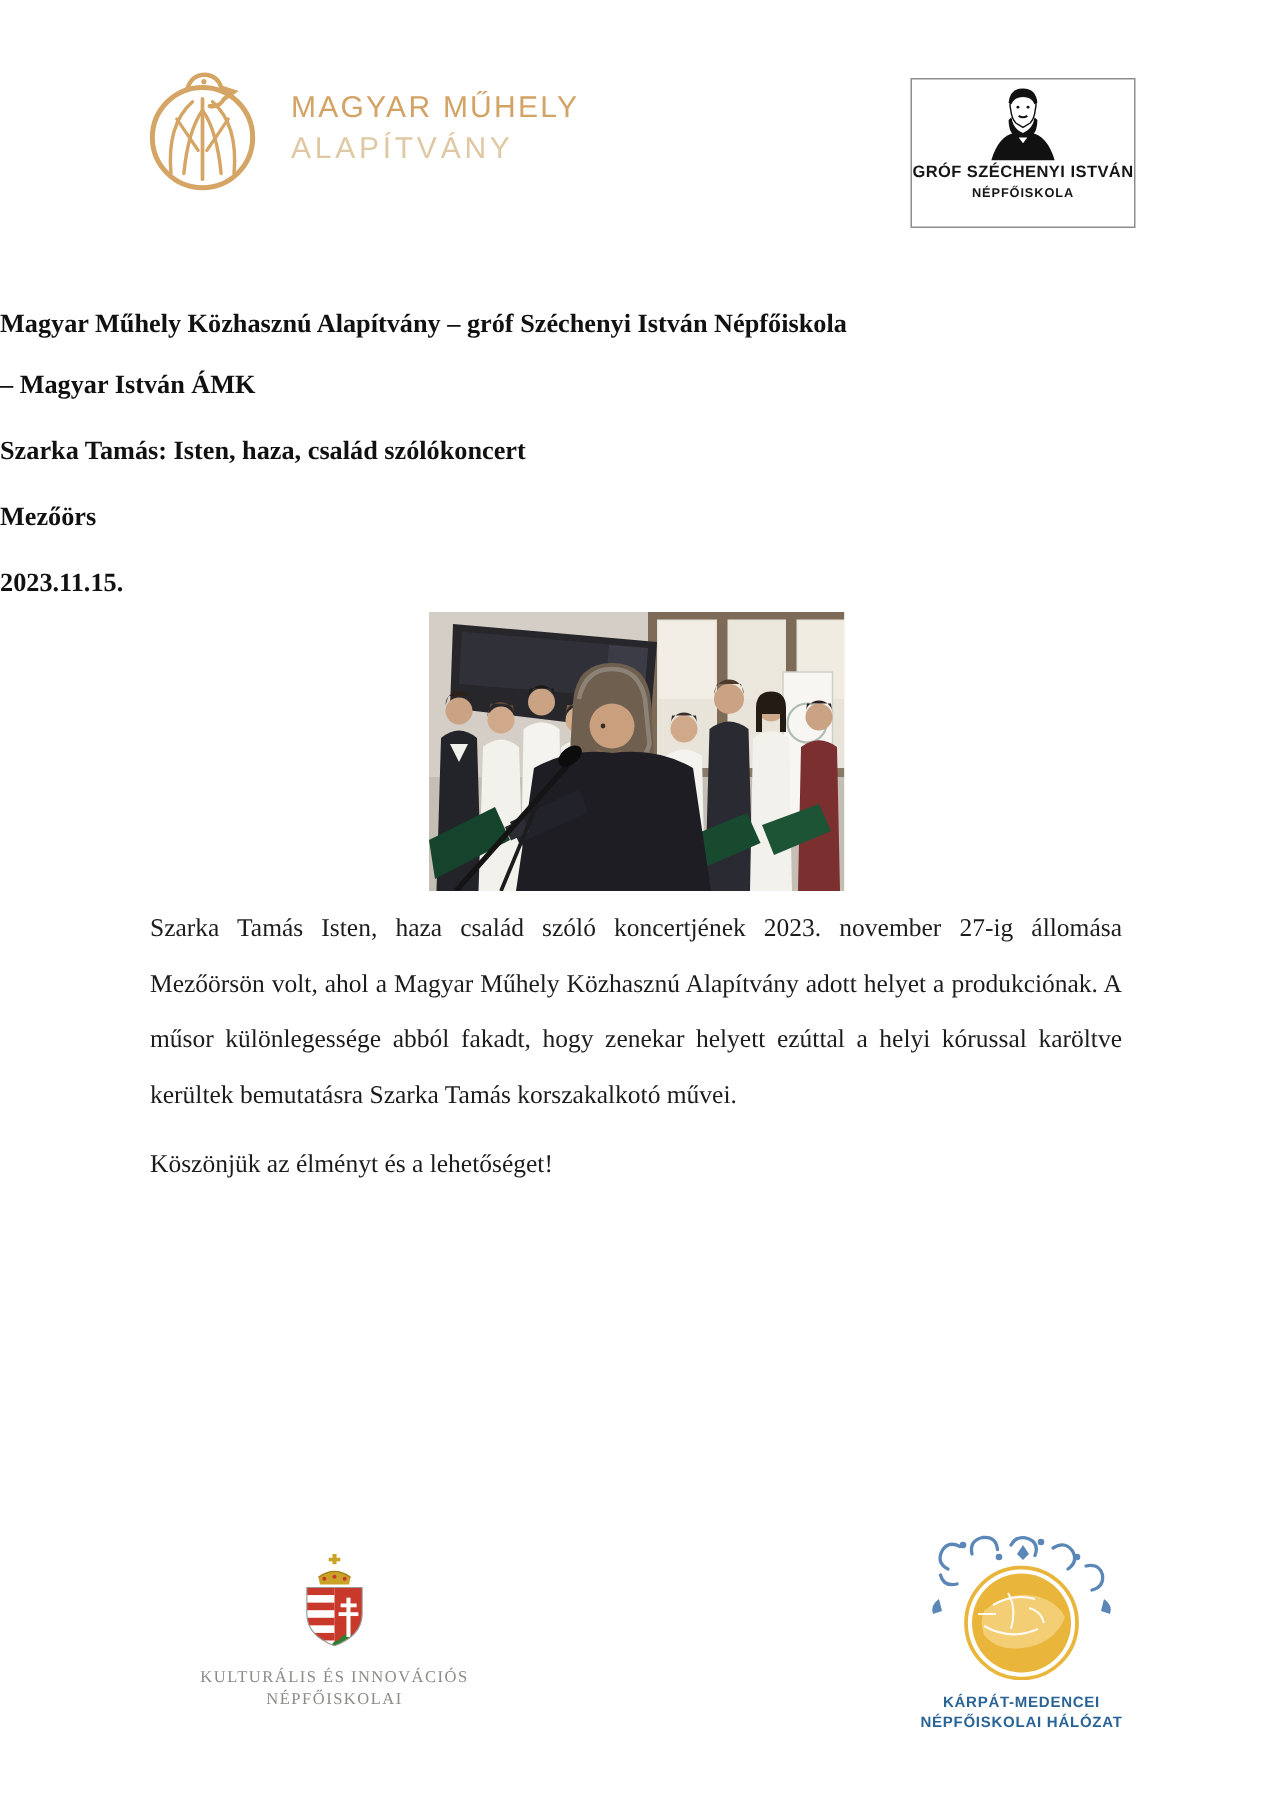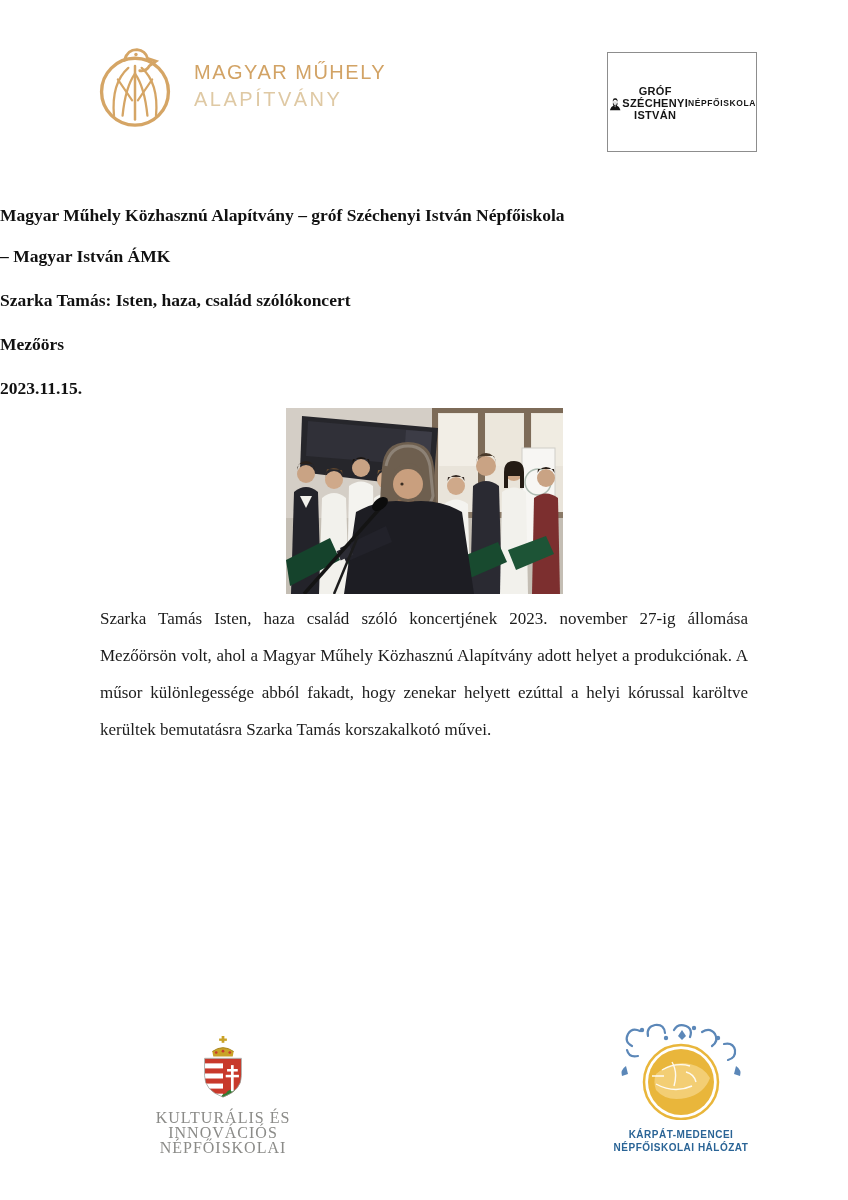--- a/index.html
+++ b/index.html
@@ -10,21 +10,21 @@
   }
   
   .logo-left{position:absolute; left:92px; top:43px; display:flex; align-items:center;}
   .logo-left .mark{width:86px; height:86px;}
   .logo-left .words{margin-left:16px; font-family:"Liberation Sans",sans-serif; line-height:27px;}
   .logo-left .l1{font-size:20px; letter-spacing:1.5px; color:#d2a365; font-weight:500;}
   .logo-left .l2{font-size:20px; letter-spacing:2.5px; color:#dfc9a4; font-weight:400;}
   .logo-right{
     position:absolute; left:607px; top:52px; width:150px; height:100px;
     border:1px solid #8d8d8d; background:#fff; box-sizing:border-box;
-    display:flex; flex-direction:row; align-items:center; justify-content:flex-start;
+    display:flex; flex-direction:column; align-items:center; justify-content:flex-start;
     font-family:"Liberation Sans",sans-serif; text-align:center;
   }
   .logo-right svg{margin-top:4px;}
   .logo-right .l1{font-size:11px; font-weight:700; color:#151515; letter-spacing:.3px; margin-top:2px;}
   .logo-right .l2{font-size:8.5px; font-weight:700; color:#151515; letter-spacing:.6px; margin-top:2px;}
   
   .titles{position:absolute; left:0; top:188px; width:100%; text-align:left;margin-top:17px;}
   .titles p{margin:0 0 21px 0; line-height:20px; font-size:17.5px; font-weight:700; color:#111;}
   .titles p.sp{margin-bottom:24px;}
   
@@ -33,21 +33,21 @@
   
   .bodytext{position:absolute; left:100px; top:600px; width:648px;}
   .bodytext p{
     margin:0 0 9px 0; font-size:17px; line-height:37px;
     text-align:justify; text-align-last:left; color:#1c1c1c;
   }
   
   .footer-left{position:absolute; left:128px; top:1036px; width:190px; text-align:center;}
   .footer-left .mtext{
     margin-top:4px; font-family:"Liberation Serif",serif; color:#8b8b88;
-    font-size:16px; line-height:15px; letter-spacing:1px;
+    font-size:11px; line-height:15px; letter-spacing:1px;
   }
   .footer-right{position:absolute; left:606px; top:1022px; width:150px; text-align:center;}
   .footer-right .ntext{
     margin-top:4px; font-family:"Liberation Sans",sans-serif; color:#2a6496;
     font-size:10px; font-weight:700; line-height:13px; letter-spacing:.5px;
   }
 </style>
 </head>
 <body>
 
@@ -167,20 +167,21 @@
       <rect x="52" y="140" width="14" height="10" fill="#2c2c34" transform="rotate(-24 59 145)"></rect>
 
       <line x1="18" y1="186" x2="96" y2="98" stroke="#141414" stroke-width="3.5"></line>
       <line x1="48" y1="186" x2="72" y2="128" stroke="#1c1c1c" stroke-width="2.5"></line>
       <ellipse cx="94" cy="96" rx="9" ry="5.5" fill="#0c0c0c" transform="rotate(-38 94 96)"></ellipse>
     </svg>
   </div>
 
   <div class="bodytext">
     <p>Szarka Tamás Isten, haza család szóló koncertjének 2023. november 27-ig állomása Mezőörsön volt, ahol a Magyar Műhely Közhasznú Alapítvány adott helyet a produkciónak. A műsor különlegessége abból fakadt, hogy zenekar helyett ezúttal a helyi kórussal karöltve kerültek bemutatásra Szarka Tamás korszakalkotó művei.</p>
+    <p>Köszönjük az élményt és a lehetőséget!</p>
   </div>
 
   <div class="footer-left">
     <svg width="48" height="66" viewBox="0 0 48 68" aria-hidden="true">
 
       <rect x="22.6" y="0" width="2.8" height="7" fill="#C9A227"></rect>
       <rect x="20" y="2.6" width="8" height="2.4" fill="#C9A227"></rect>
       <path d="M13 16 q11 -8 22 0 l-1 5 -20 0 z" fill="#C9A227"></path>
       <path d="M13 16 q11 -8 22 0" fill="none" stroke="#A8831C" stroke-width="1"></path>
       <circle cx="17" cy="17" r="1.4" fill="#C8392B"></circle>

